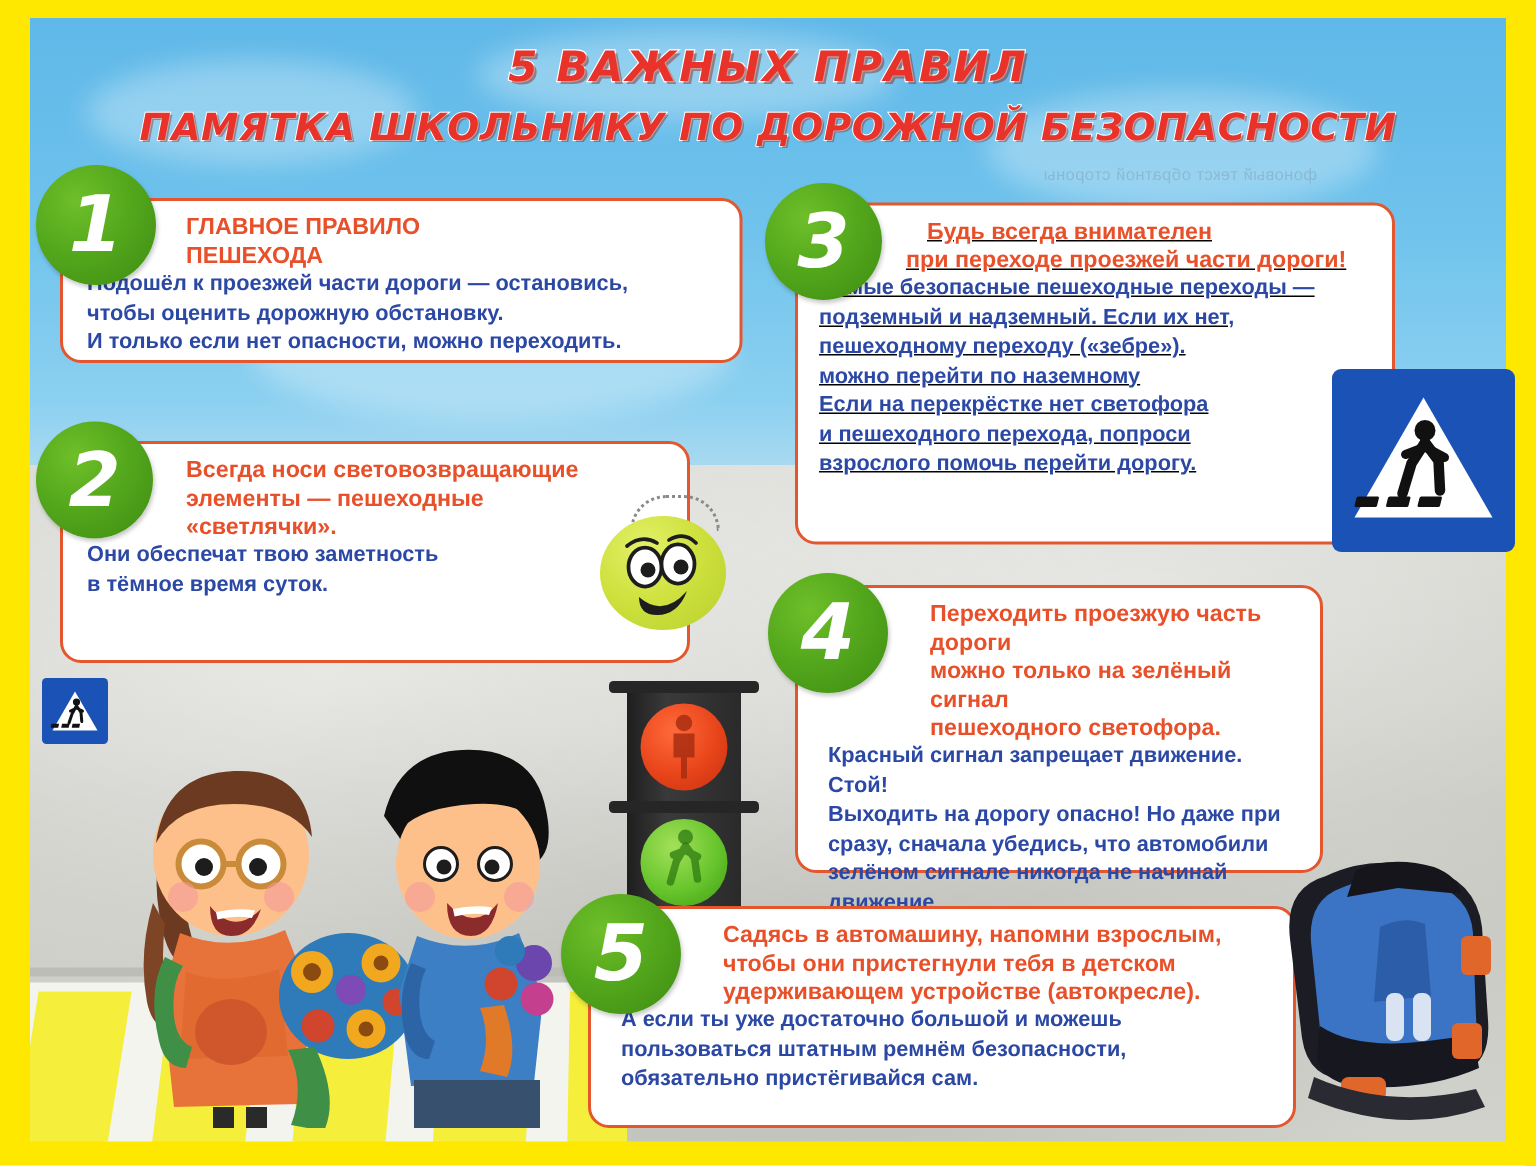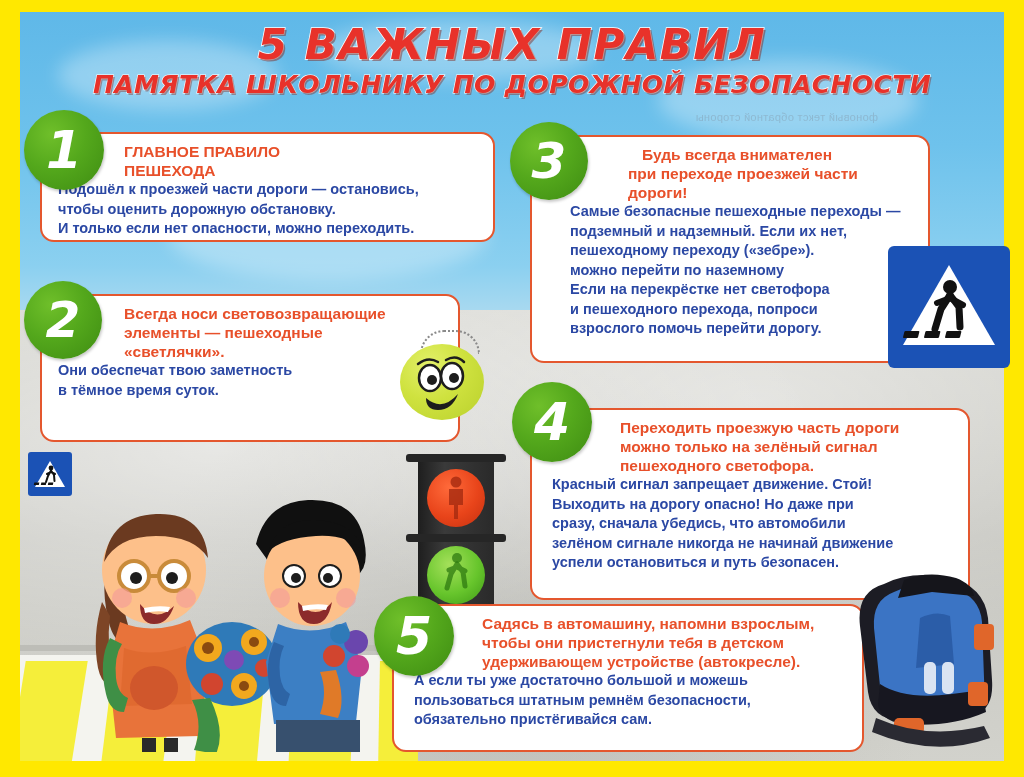--- a/index.html
+++ b/index.html
@@ -55,21 +55,21 @@
     background: #f5ee3a; transform-origin: bottom center;
   }
   .cw-white {
     position: absolute; bottom: -10px; background: #f4f4ef;
   }
 
   
   .title-wrap { position: absolute; left: 0; top: 22px; width: 1024px; text-align: center; z-index: 14; }
   .title-main {
     font-family: "DejaVu Sans", sans-serif;
-    font-size: 42px; font-weight: bold; color: #e8322a;
+    font-size: 28px; font-weight: bold; color: #e8322a;
     letter-spacing: 1.5px; font-style: italic;
     -webkit-text-stroke: 1.5px #ffffff;
     paint-order: stroke fill;
     text-shadow: 2px 2px 0 rgba(130,30,20,.45);
     line-height: 46px;
   }
   .title-sub {
     font-family: "DejaVu Sans", sans-serif;
     font-size: 25px; font-weight: bold; color: #e8322a;
     letter-spacing: .4px; font-style: italic;
@@ -112,23 +112,23 @@
   #badge1 { left: 24px; top: 110px; width: 80px; height: 80px; font-size: 52px; }
   #card1 .card-inner { padding-left: 82px; }
   
   #card2 { left: 40px; top: 294px; width: 420px; height: 148px; }
   #badge2 { left: 24px; top: 281px; width: 78px; height: 78px; font-size: 50px; }
   #card2 .card-inner { padding-left: 82px; }
   #card2 .body-text { padding-left: 0; }
   
   #card3 { left: 530px; top: 135px; width: 400px; height: 228px; }
   #badge3 { left: 510px; top: 122px; width: 78px; height: 78px; font-size: 50px; }
-  #card3 .card-inner { padding-left: 96px; }
-  
-  #card4 { left: 530px; top: 408px; width: 440px; height: 192px; }
+  #card3 .card-inner { padding-left: 72px; text-decoration: underline; }
+  
+  #card4 { left: 530px; top: 390px; width: 352px; height: 192px; }
   #badge4 { left: 512px; top: 382px; width: 80px; height: 80px; font-size: 52px; }
   #card4 .card-inner { padding-left: 78px; }
   
   #card5 { left: 392px; top: 604px; width: 472px; height: 148px; }
   #badge5 { left: 374px; top: 596px; width: 80px; height: 80px; font-size: 52px; }
   #card5 .card-inner { padding-left: 78px; }
 
   .hl-indent { display: block; }
   .body-full { margin-left: -66px; }
   #card3 .body-full, #card4 .body-full, #card5 .body-full { margin-left: -58px; }

